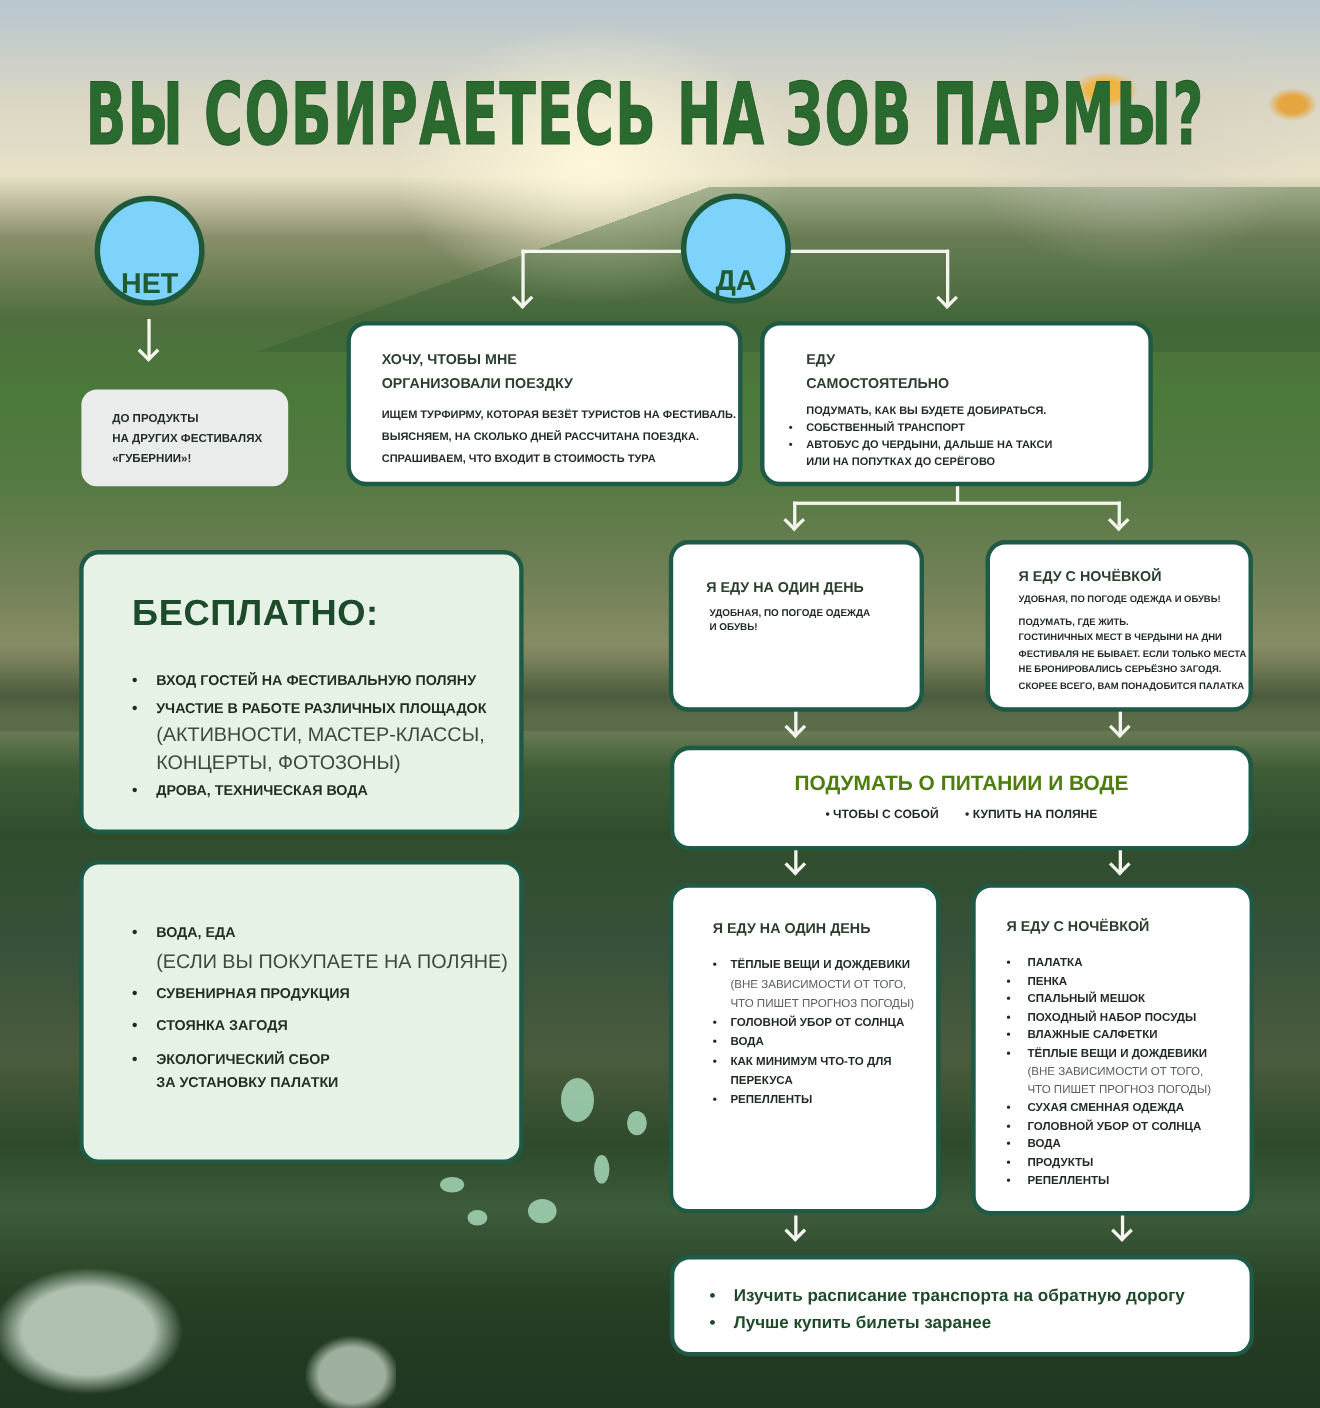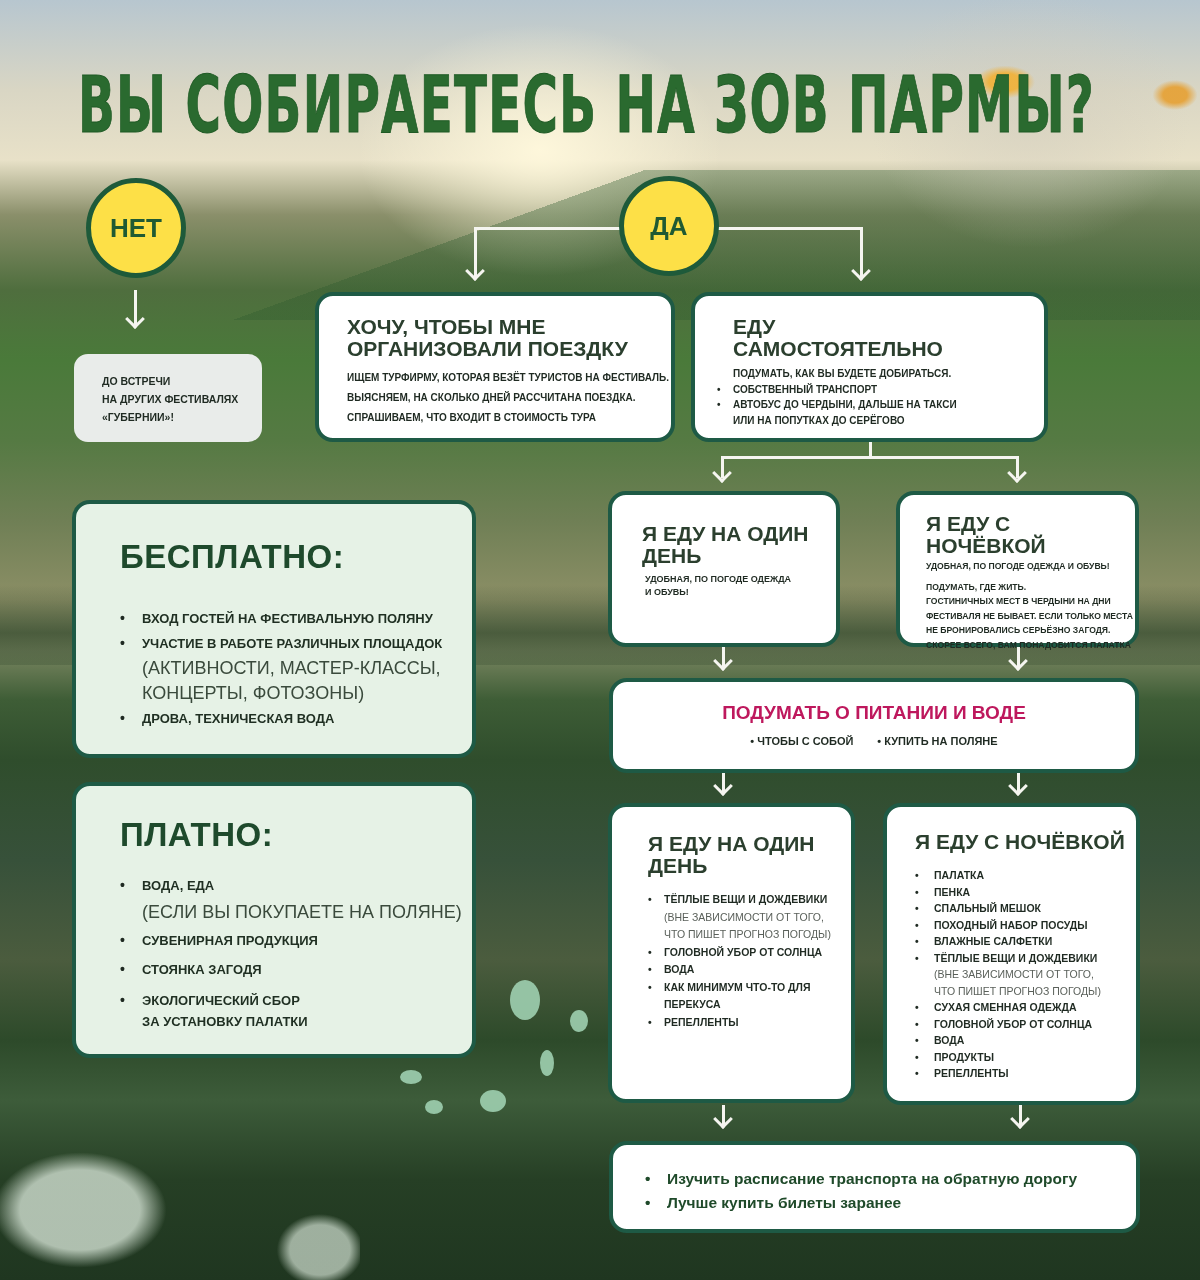--- a/index.html
+++ b/index.html
@@ -57,42 +57,42 @@
     font-size: 78px; font-weight: bold; line-height: 95px;
     color: #2a6a2f; letter-spacing: 2px;
     transform: scaleX(0.62); transform-origin: left center;
     white-space: nowrap;
     -webkit-text-stroke: 1px #1f5a25;
   }
 
   
   .circle {
     position: absolute; width: 100px; height: 100px; border-radius: 50%;
-    background: #fde047; border: 5px solid #1e5a3a;
-    display: flex; align-items: center; justify-content: center;
+    background: #7dd3fc; border: 5px solid #1e5a3a;
+    display: flex; align-items: flex-end; justify-content: center;
     font-weight: bold; font-size: 26px; color: #1f5a33;
   }
 
   
   .line { position: absolute; background: #f5f5f0; }
   .arrow {
     position: absolute; width: 14px; height: 14px;
     border-right: 3px solid #f5f5f0; border-bottom: 3px solid #f5f5f0;
     transform: rotate(45deg);
   }
 
   
   .card {
     position: absolute; background: #ffffff; border: 4px solid #1e5a45;
     border-radius: 18px; color: #1f2f22;
   }
   .card.light { background: #e6f2e6; }
   .card.grey { background: #e9ecea; border: none; border-radius: 14px; }
   .card h3 {
-    font-size: 21px; font-weight: bold; color: #2b3f2e; line-height: 22px;
+    font-size: 13px; font-weight: bold; color: #2b3f2e; line-height: 22px;
     text-transform: uppercase;
   }
   .card .tiny { font-size: 9.5px; font-weight: bold; line-height: 14.5px; color: #1f2a22; }
   .card ul { list-style: none; }
   .card li { position: relative; padding-left: 16px; }
   .card li::before {
     content: "•"; position: absolute; left: 0; top: 0; color: #1f2a22;
   }
   .card .sub { font-weight: normal; color: #5a605a; }
 
@@ -128,21 +128,21 @@
 <div class="title">ВЫ СОБИРАЕТЕСЬ НА ЗОВ ПАРМЫ?</div>
 
 <div class="circle" style="left:86px;top:178px;">
   <span>НЕТ</span>
 </div>
 <div class="line" style="left:134px;top:290px;width:3px;height:36px;"></div>
 <div class="arrow" style="left:128px;top:312px;"></div>
 
 <div class="card grey" style="left:74px;top:354px;width:188px;height:88px;padding:18px 0 0 28px;">
   <div class="tiny" style="font-size:10.5px;line-height:18px;">
-    <div>ДО ВСТРЕЧИ</div>
+    <div>ДО ПРОДУКТЫ</div>
     <div>НА ДРУГИХ ФЕСТИВАЛЯХ</div>
     <div>«ГУБЕРНИИ»!</div>
   </div>
 </div>
 
 <div class="line" style="left:474px;top:227px;width:388px;height:3px;"></div>
 <div class="line" style="left:474px;top:227px;width:3px;height:50px;"></div>
 <div class="arrow" style="left:468px;top:264px;"></div>
 <div class="line" style="left:860px;top:227px;width:3px;height:50px;"></div>
 <div class="arrow" style="left:854px;top:264px;"></div>
@@ -203,21 +203,21 @@
     <div>СКОРЕЕ ВСЕГО, ВАМ ПОНАДОБИТСЯ ПАЛАТКА</div>
   </div>
 </div>
 
 <div class="line" style="left:722px;top:647px;width:3px;height:20px;"></div>
 <div class="arrow" style="left:716px;top:654px;"></div>
 <div class="line" style="left:1017px;top:647px;width:3px;height:20px;"></div>
 <div class="arrow" style="left:1011px;top:654px;"></div>
 
 <div class="card" style="left:609px;top:678px;width:530px;height:95px;text-align:center;padding-top:20px;">
-  <div style="font-size:19px;font-weight:bold;color:#be185d;">ПОДУМАТЬ О ПИТАНИИ И ВОДЕ</div>
+  <div style="font-size:19px;font-weight:bold;color:#4d7c0f;">ПОДУМАТЬ О ПИТАНИИ И ВОДЕ</div>
   <div class="tiny" style="margin-top:10px;font-size:11px;display:flex;justify-content:center;gap:24px;">
     <span>• <span>ЧТОБЫ С СОБОЙ</span></span>
     <span>• <span>КУПИТЬ НА ПОЛЯНЕ</span></span>
   </div>
 </div>
 
 <div class="line" style="left:722px;top:773px;width:3px;height:20px;"></div>
 <div class="arrow" style="left:716px;top:779px;"></div>
 <div class="line" style="left:1017px;top:773px;width:3px;height:20px;"></div>
 <div class="arrow" style="left:1011px;top:779px;"></div>
@@ -277,21 +277,20 @@
     <li>
       <span>УЧАСТИЕ В РАБОТЕ РАЗЛИЧНЫХ ПЛОЩАДОК</span>
       <div class="sub" style="padding-left:0;">(АКТИВНОСТИ, МАСТЕР-КЛАССЫ,</div>
       <div class="sub" style="padding-left:0;">КОНЦЕРТЫ, ФОТОЗОНЫ)</div>
     </li>
     <li>ДРОВА, ТЕХНИЧЕСКАЯ ВОДА</li>
   </ul>
 </div>
 
 <div class="card light" style="left:72px;top:782px;width:404px;height:276px;padding:30px 0 0 44px;">
-  <div class="big-head">ПЛАТНО:</div>
   <ul class="paid-list" style="margin-top:18px;line-height:27px;">
     <li style="line-height:27px;">
       <span>ВОДА, ЕДА</span>
       <div class="sub" style="padding-left:0;line-height:27px;">(ЕСЛИ ВЫ ПОКУПАЕТЕ НА ПОЛЯНЕ)</div>
     </li>
     <li style="line-height:29px;">СУВЕНИРНАЯ ПРОДУКЦИЯ</li>
     <li style="line-height:29px;">СТОЯНКА ЗАГОДЯ</li>
     <li style="line-height:21px;width:200px;margin-top:6px;">ЭКОЛОГИЧЕСКИЙ СБОР ЗА УСТАНОВКУ ПАЛАТКИ</li>
   </ul>
 </div>

